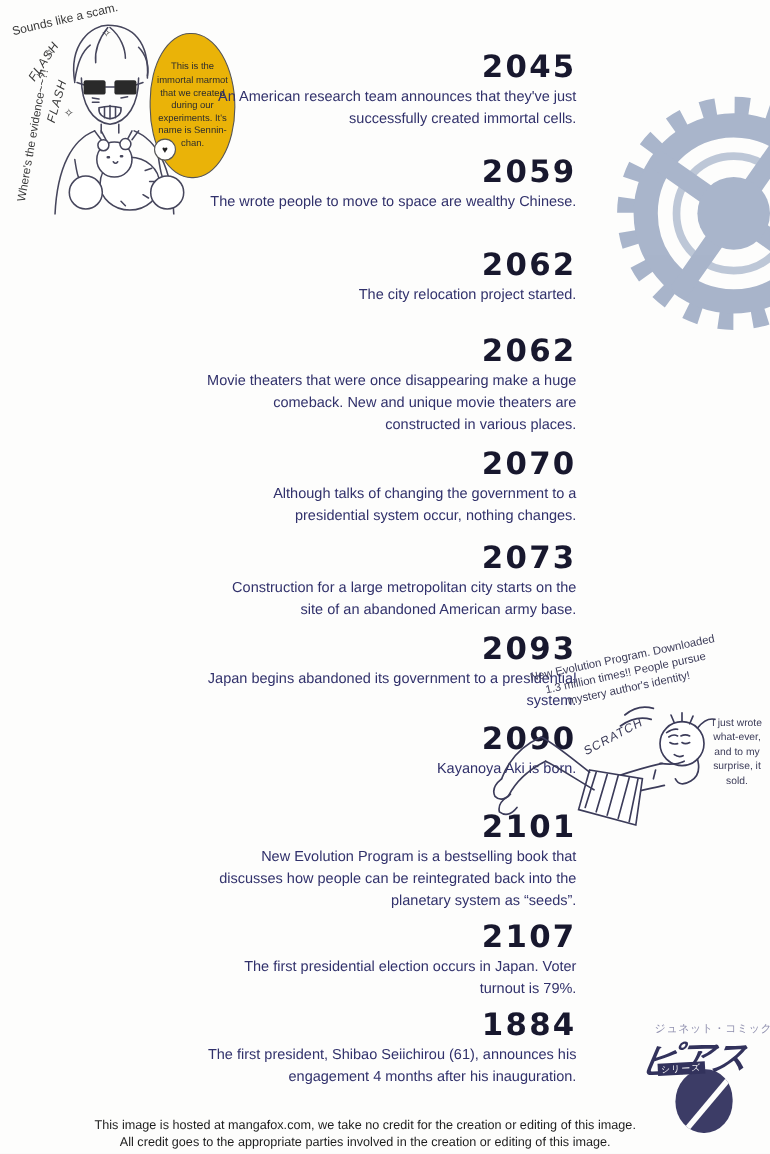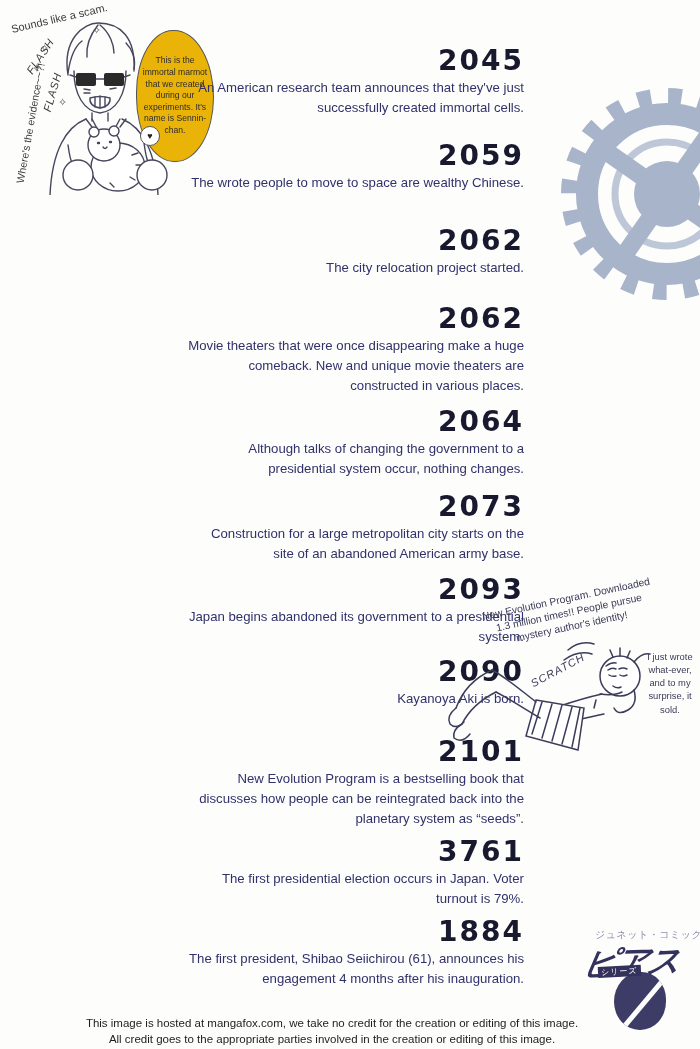--- a/index.html
+++ b/index.html
@@ -168,41 +168,41 @@
   </div>
   <div class="entry" style="top:226px">
     <div class="year">2062</div>
     <div class="event">The city relocation project started.</div>
   </div>
   <div class="entry" style="top:304px">
     <div class="year">2062</div>
     <div class="event">Movie theaters that were once disappearing make a huge comeback.  New and unique movie theaters are constructed in various places.</div>
   </div>
   <div class="entry" style="top:407px">
-    <div class="year">2064</div>
+    <div class="year">2070</div>
     <div class="event">Although talks of changing the government to a presidential system occur, nothing changes.</div>
   </div>
   <div class="entry" style="top:492px">
     <div class="year">2073</div>
     <div class="event">Construction for a large metropolitan city starts on the site of an abandoned American army base.</div>
   </div>
   <div class="entry" style="top:575px">
     <div class="year">2093</div>
     <div class="event">Japan begins abandoned its government to a presidential system.</div>
   </div>
   <div class="entry" style="top:657px">
     <div class="year">2090</div>
     <div class="event">Kayanoya Aki is born.</div>
   </div>
   <div class="entry" style="top:737px">
     <div class="year">2101</div>
     <div class="event">New Evolution Program is a bestselling book that discusses how people can be reintegrated back into the planetary system as “seeds”.</div>
   </div>
   <div class="entry" style="top:837px">
-    <div class="year">3761</div>
+    <div class="year">2107</div>
     <div class="event">The first presidential election occurs in Japan.  Voter turnout is 79%.</div>
   </div>
   <div class="entry" style="top:917px">
     <div class="year">1884</div>
     <div class="event">The first president, Shibao Seiichirou (61), announces his engagement 4 months after his inauguration.</div>
   </div>
 
   <div class="scene-mr">
     <div class="mr-caption">New Evolution Program. Downloaded 1.3 million times!! People pursue mystery author's identity!</div>
     <div class="mr-scratch">SCRATCH</div>

